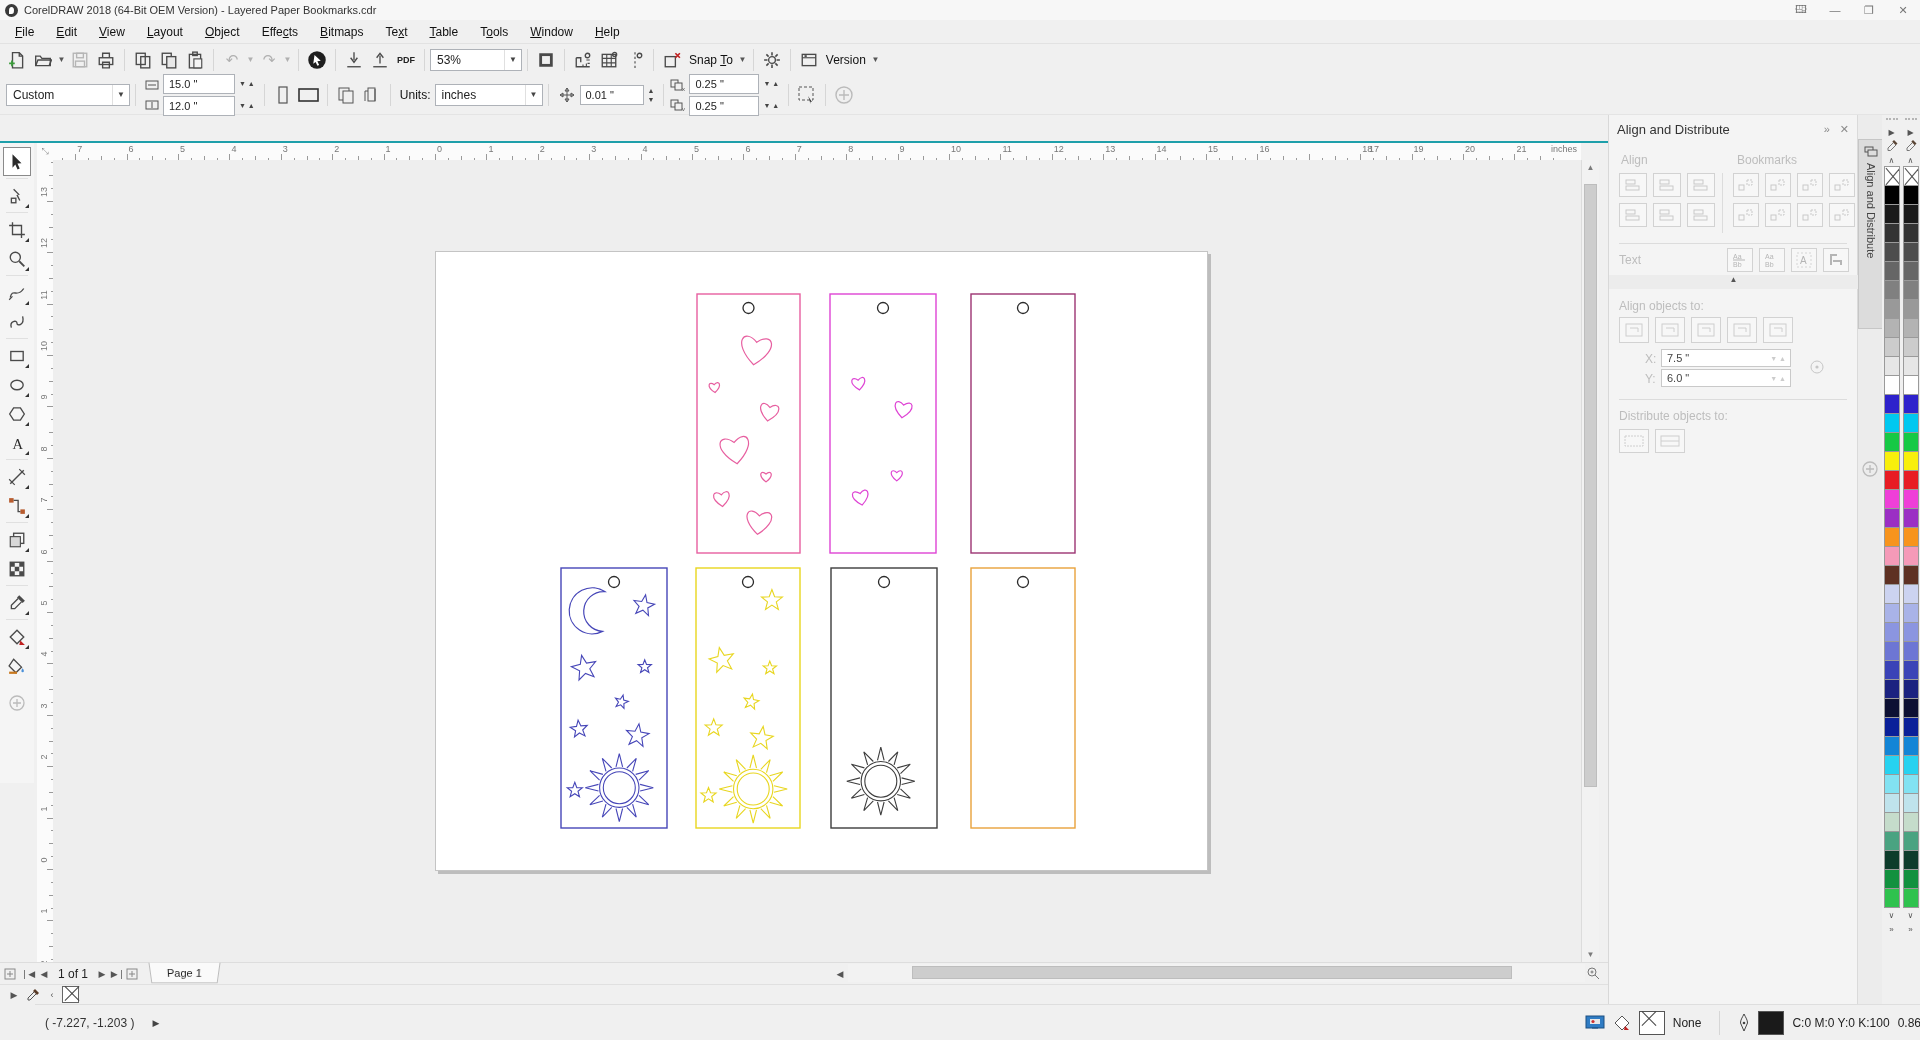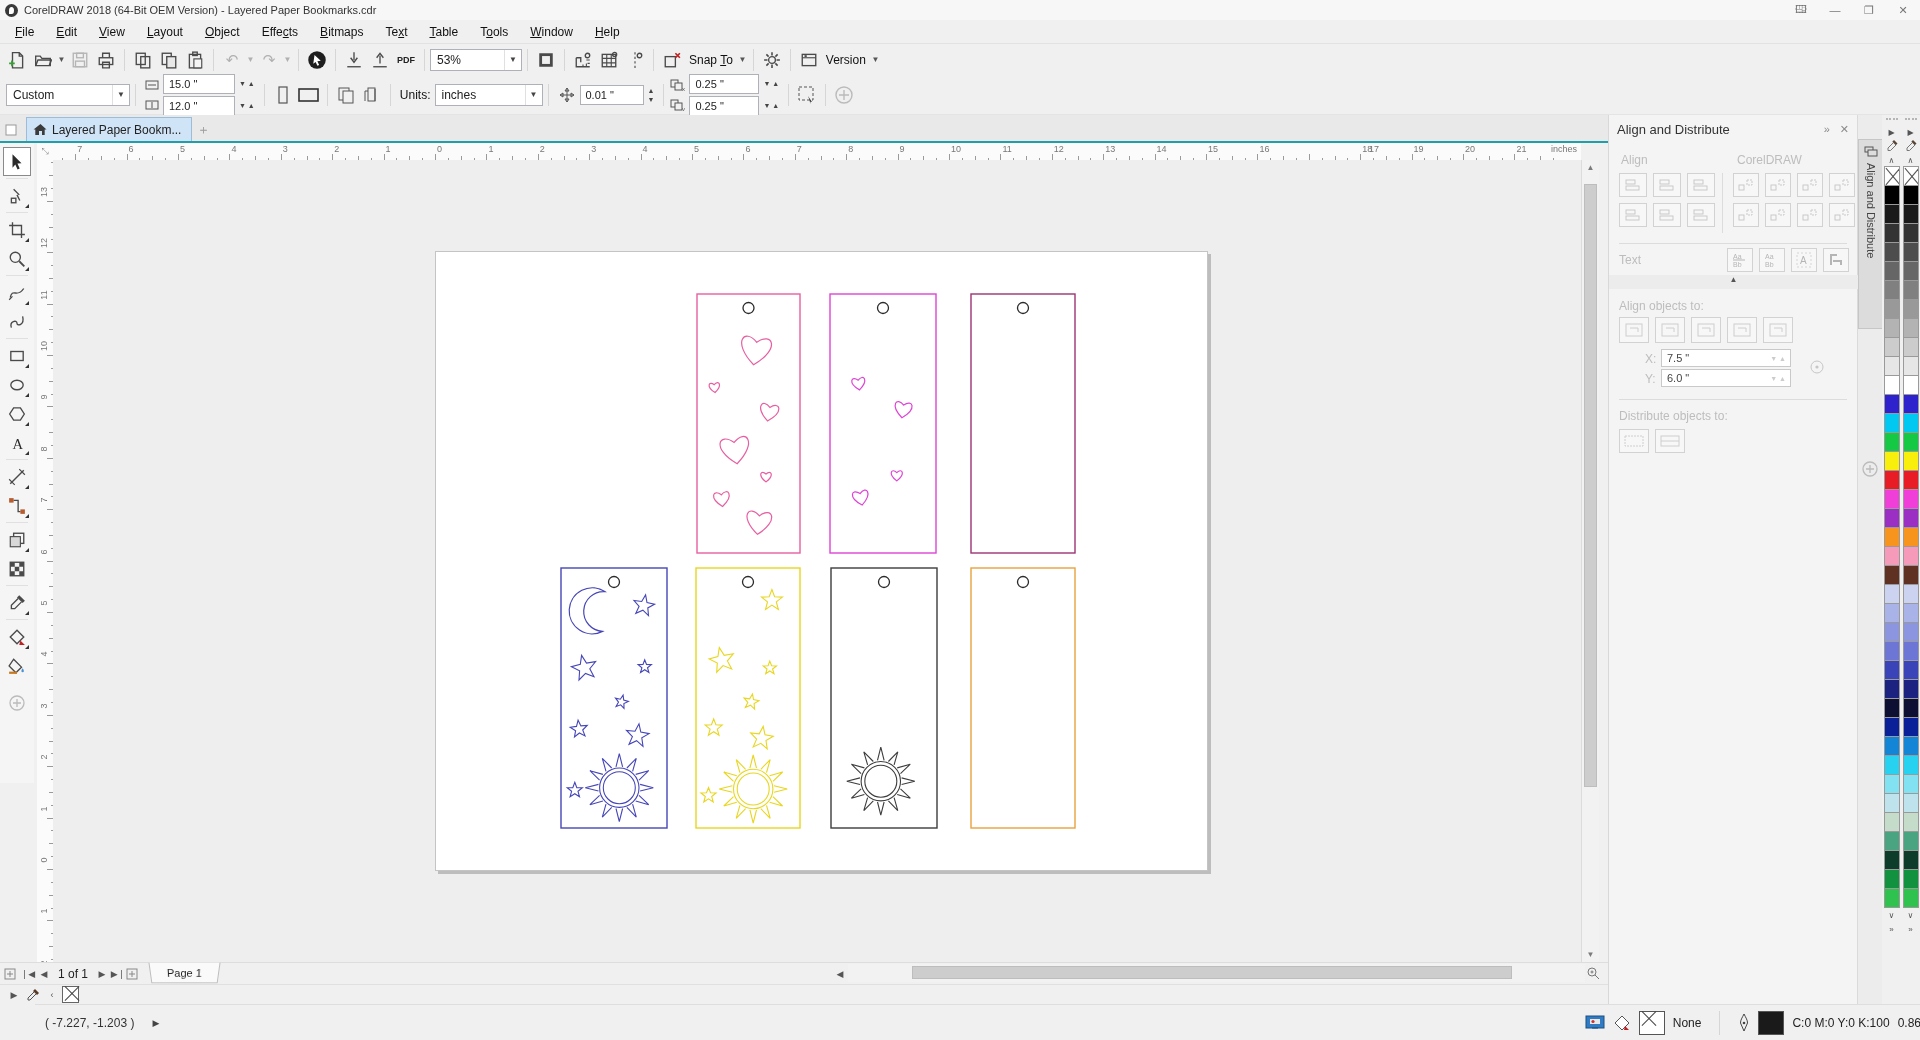--- a/index.html
+++ b/index.html
@@ -402,34 +402,20 @@
       </span>
     <span class="sep"></span>
     <span class="tb-btn">
         <svg width="20" height="20">
           <circle cx="10" cy="10" r="8" fill="none" stroke="#bbb" stroke-width="1.4"></circle>
           <path d="M10 5v10M5 10h10" stroke="#bbb" stroke-width="1.4"></path>
         </svg>
       </span>
   </div>
 
-  <div id="tabrow">
-    <span id="tab-corner">
-        <svg width="14" height="14">
-          <rect x="2" y="2" width="10" height="10" fill="#fff" stroke="#999"></rect>
-        </svg>
-      </span>
-    <div id="doc-tab">
-      <svg width="14" height="13" style="margin-right:5px">
-          <path d="M7 1l6 5.5h-1.8V12H8.5V8h-3v4H1.8V6.5H0z" transform="translate(0.5,0)" fill="#3c3c3c"></path>
-        </svg>
-      <span>Layered Paper Bookm...</span>
-    </div>
-    <span id="tab-plus">＋</span>
-  </div>
   <div id="teal-line"></div>
 
   <div id="ruler-corner">⤡</div>
   <div id="hruler">
       <span id="ruler-unit">inches</span>
       <div class="htick" style="left: 9.35px; height: 2px;"></div>
       <div class="htick" style="left: 22.2px; height: 6px;"></div>
       <div class="htick" style="left: 35.05px; height: 2px;"></div>
       <div class="htick" style="left: 47.9px; height: 4px;"></div>
       <div class="htick" style="left: 60.75px; height: 2px;"></div>
@@ -977,21 +963,21 @@
   <div id="docker">
     <div id="docker-main">
       <div id="docker-header">
         <span>Align and Distribute</span>
         <span class="hbtns">
           <span>»</span>
           <span>✕</span>
         </span>
       </div>
       <div style="position:absolute;left:12px;top:38px;" class="docker-label">Align</div>
-      <div style="position:absolute;left:128px;top:38px;" class="docker-label">CorelDRAW</div>
+      <div style="position:absolute;left:128px;top:38px;" class="docker-label">Bookmarks</div>
       <div id="align-grid" class="dgrid" style="left:10px;top:58px;grid-template-columns:repeat(3,28px);">
           <div class="dicon" style="width:26px;height:22px;">
             <svg width="16" height="12">
               <rect x="1" y="1" width="9" height="4" fill="none" stroke="#c9c9c9"></rect>
               <rect x="1" y="7" width="13" height="4" fill="none" stroke="#c9c9c9"></rect>
             </svg>
           </div>
           <div class="dicon" style="width:26px;height:22px;">
             <svg width="16" height="12">
               <rect x="1" y="1" width="9" height="4" fill="none" stroke="#c9c9c9"></rect>

